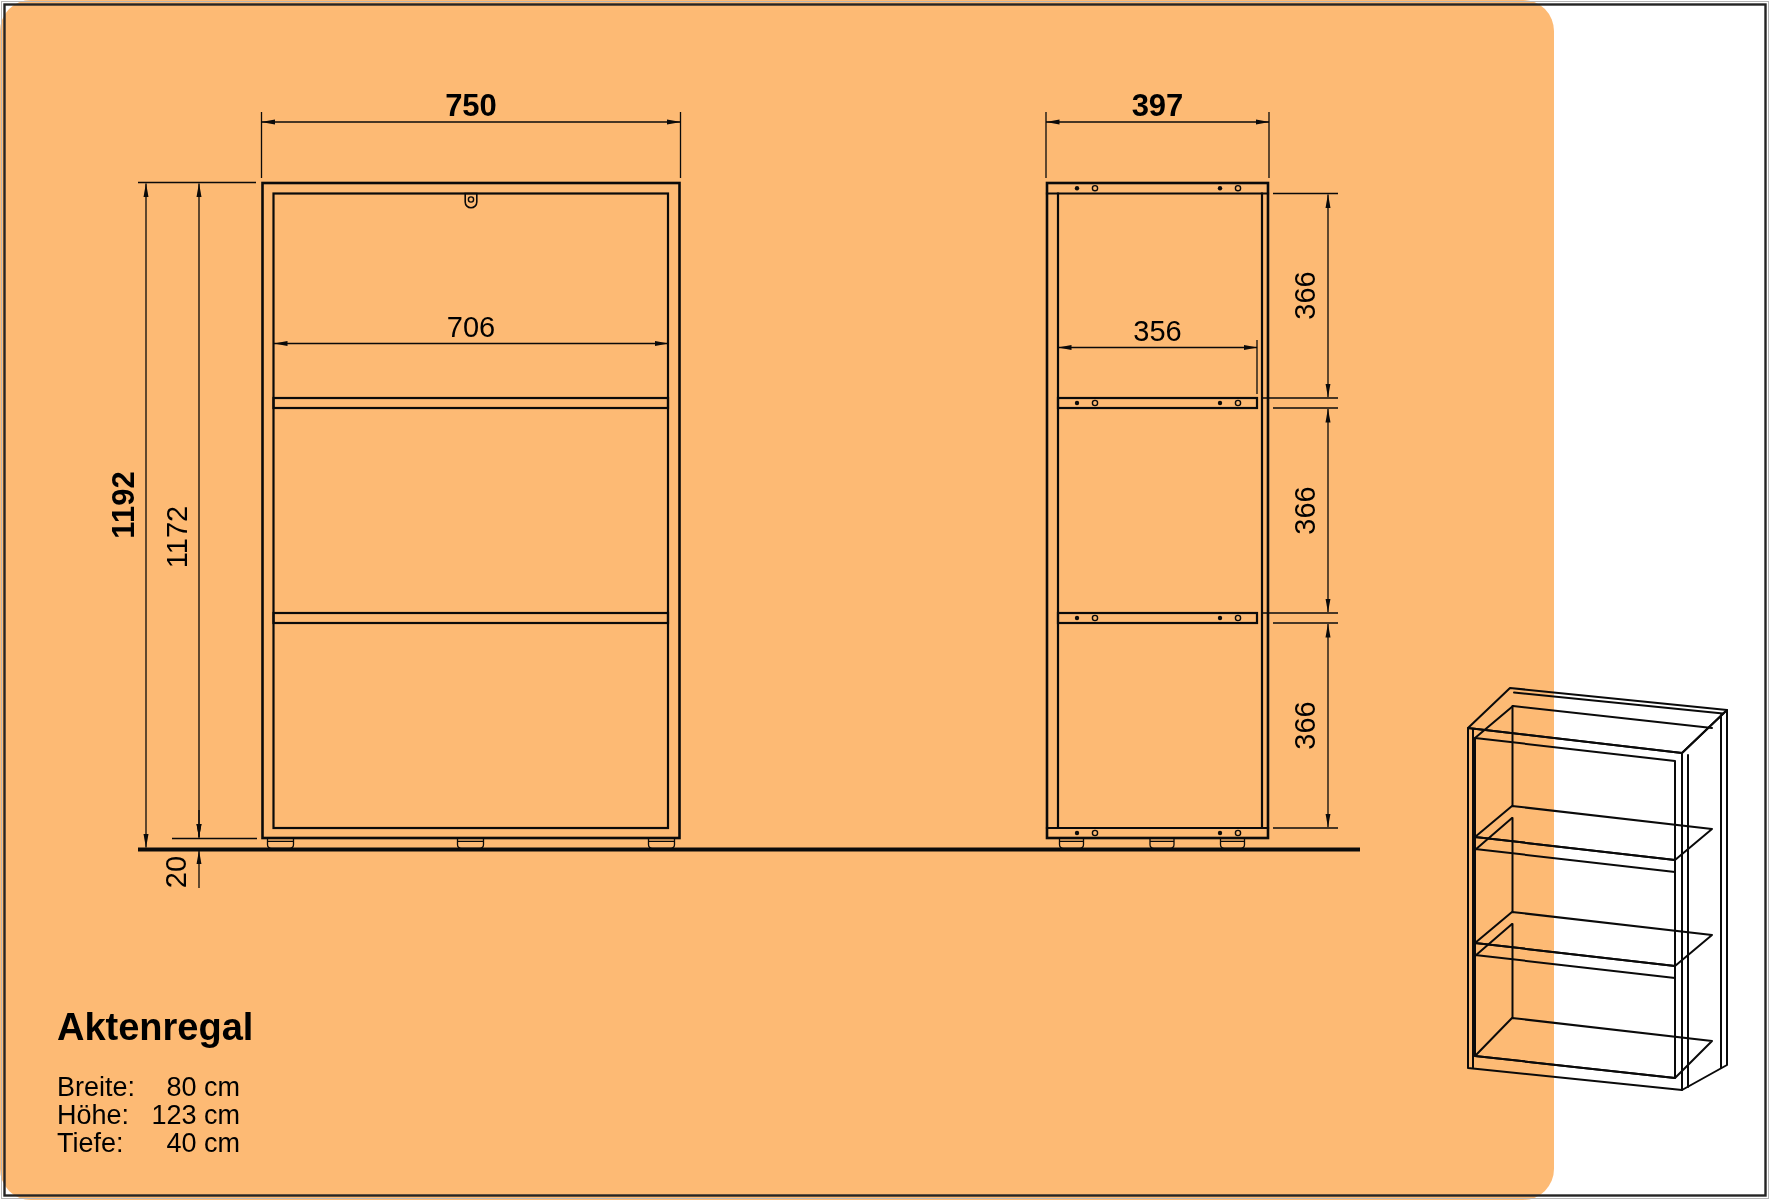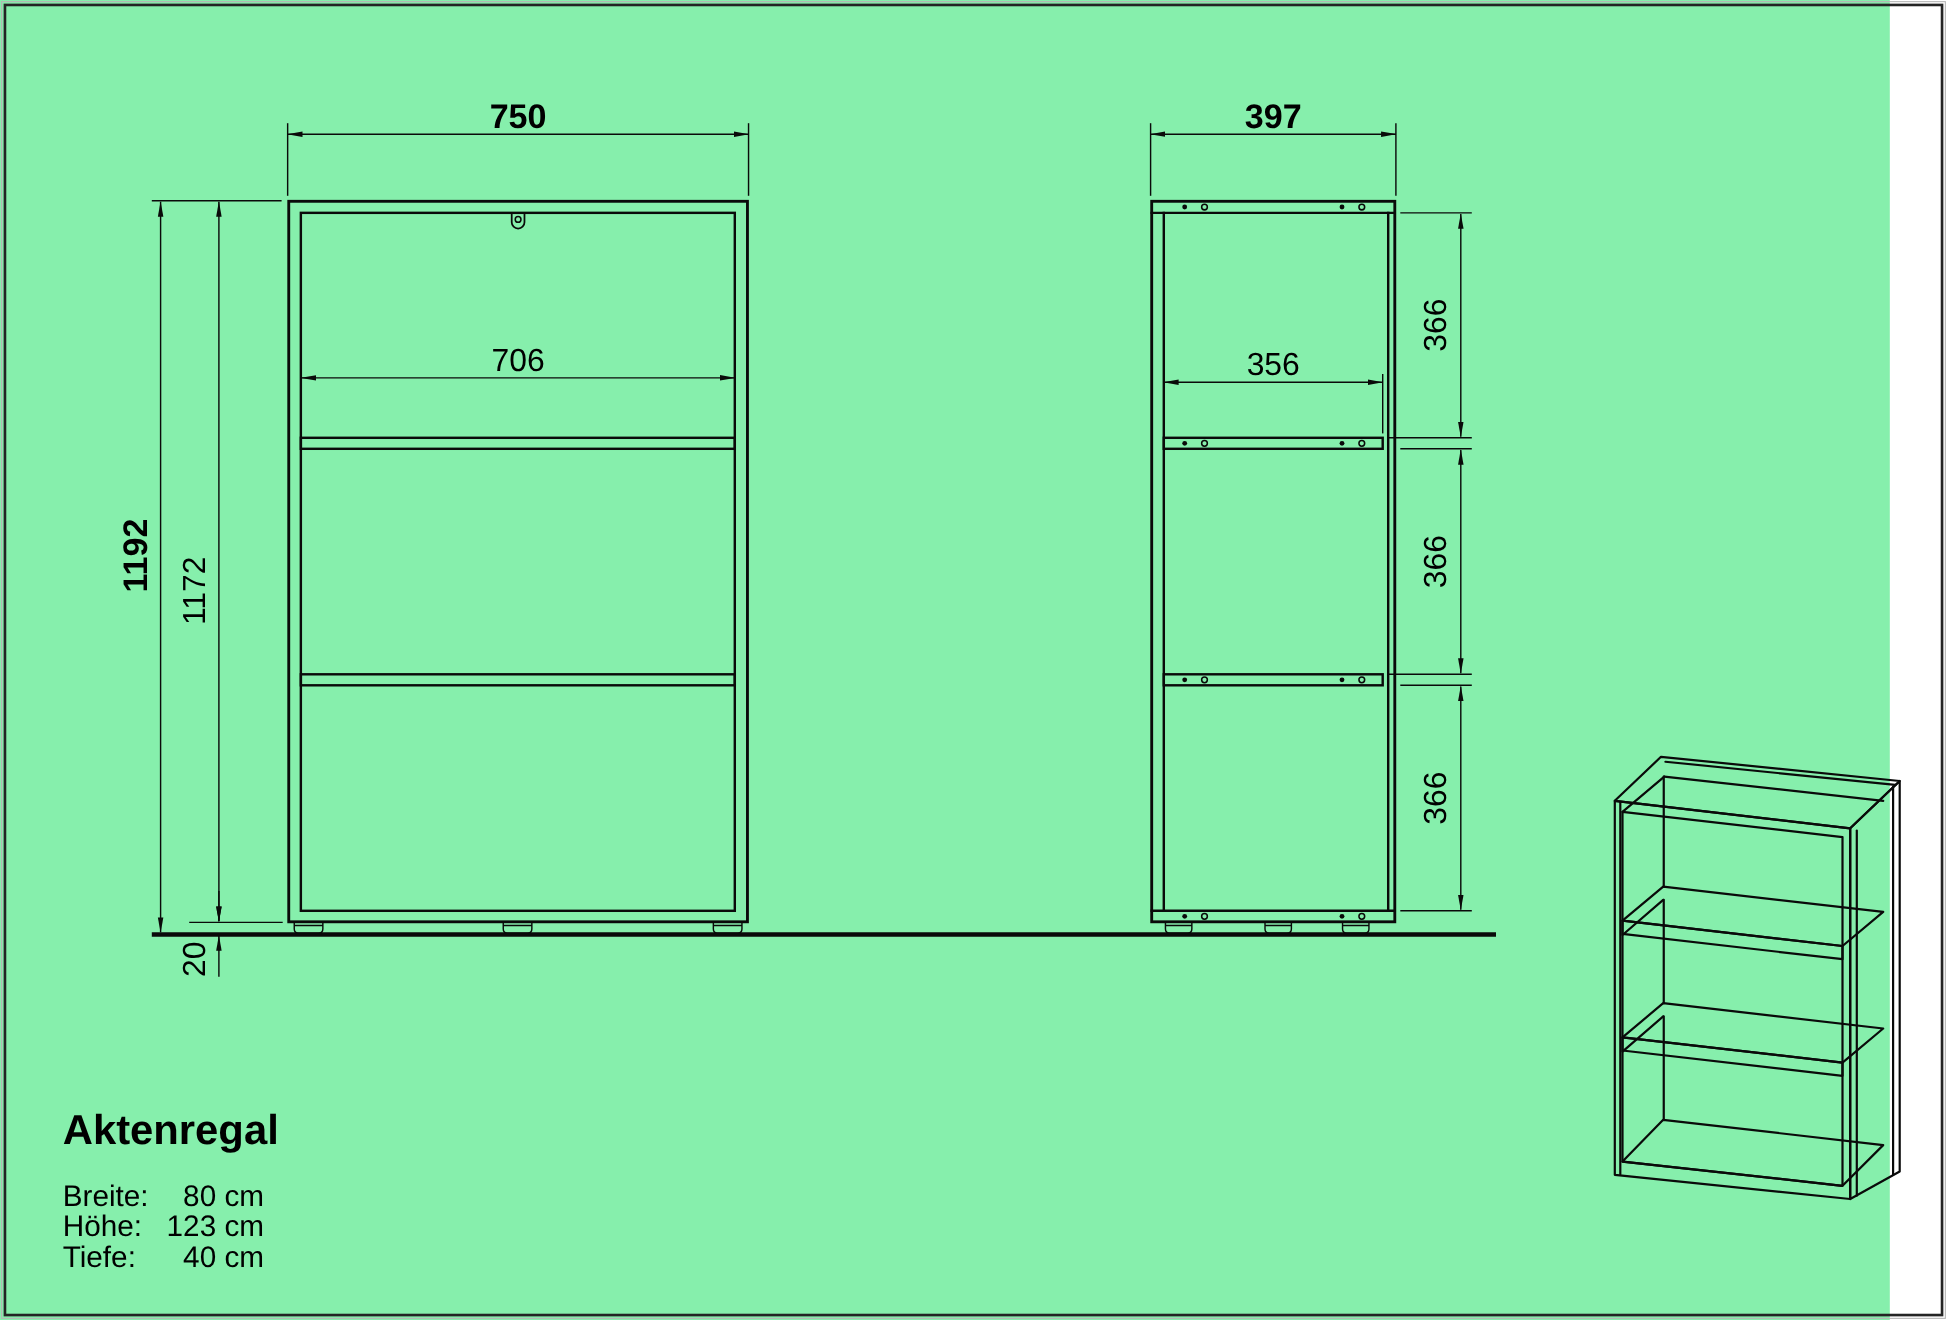--- a/index.html
+++ b/index.html
@@ -1,16 +1,16 @@
 <!DOCTYPE html>
 <html><head>
 <meta charset="utf-8">
 <style>
   html, body { margin: 0; padding: 0; background: #ffffff; }
-  .canvas-wrap { width: 1718px; height: 1200px; position: relative; background: #86efac; }
+  .canvas-wrap { width: 1554px; height: 1200px; position: relative; background: #fdba74; border-radius: 31px; }
   svg text { fill: #000000; font-family: "Liberation Sans", sans-serif; }
   .ln-thick { stroke: #0a0a0a; stroke-width: 2.6; fill: none; stroke-linecap: square; }
   .ln-med   { stroke: #0a0a0a; stroke-width: 2.2; fill: none; stroke-linecap: square; }
   .ln-thin  { stroke: #0a0a0a; stroke-width: 1.3; fill: none; stroke-linecap: butt; }
   .ln-3d    { stroke: #0a0a0a; stroke-width: 2.0; fill: none; stroke-linejoin: round; stroke-linecap: round; }
   .ln-floor { stroke: #0a0a0a; stroke-width: 4;   fill: none; }
   .dim-num      { font-size: 29px; }
   .dim-num-bold { font-size: 31px; font-weight: bold; }
   .title-text   { font-size: 38px; font-weight: bold; }
   .spec-text    { font-size: 27px; }

